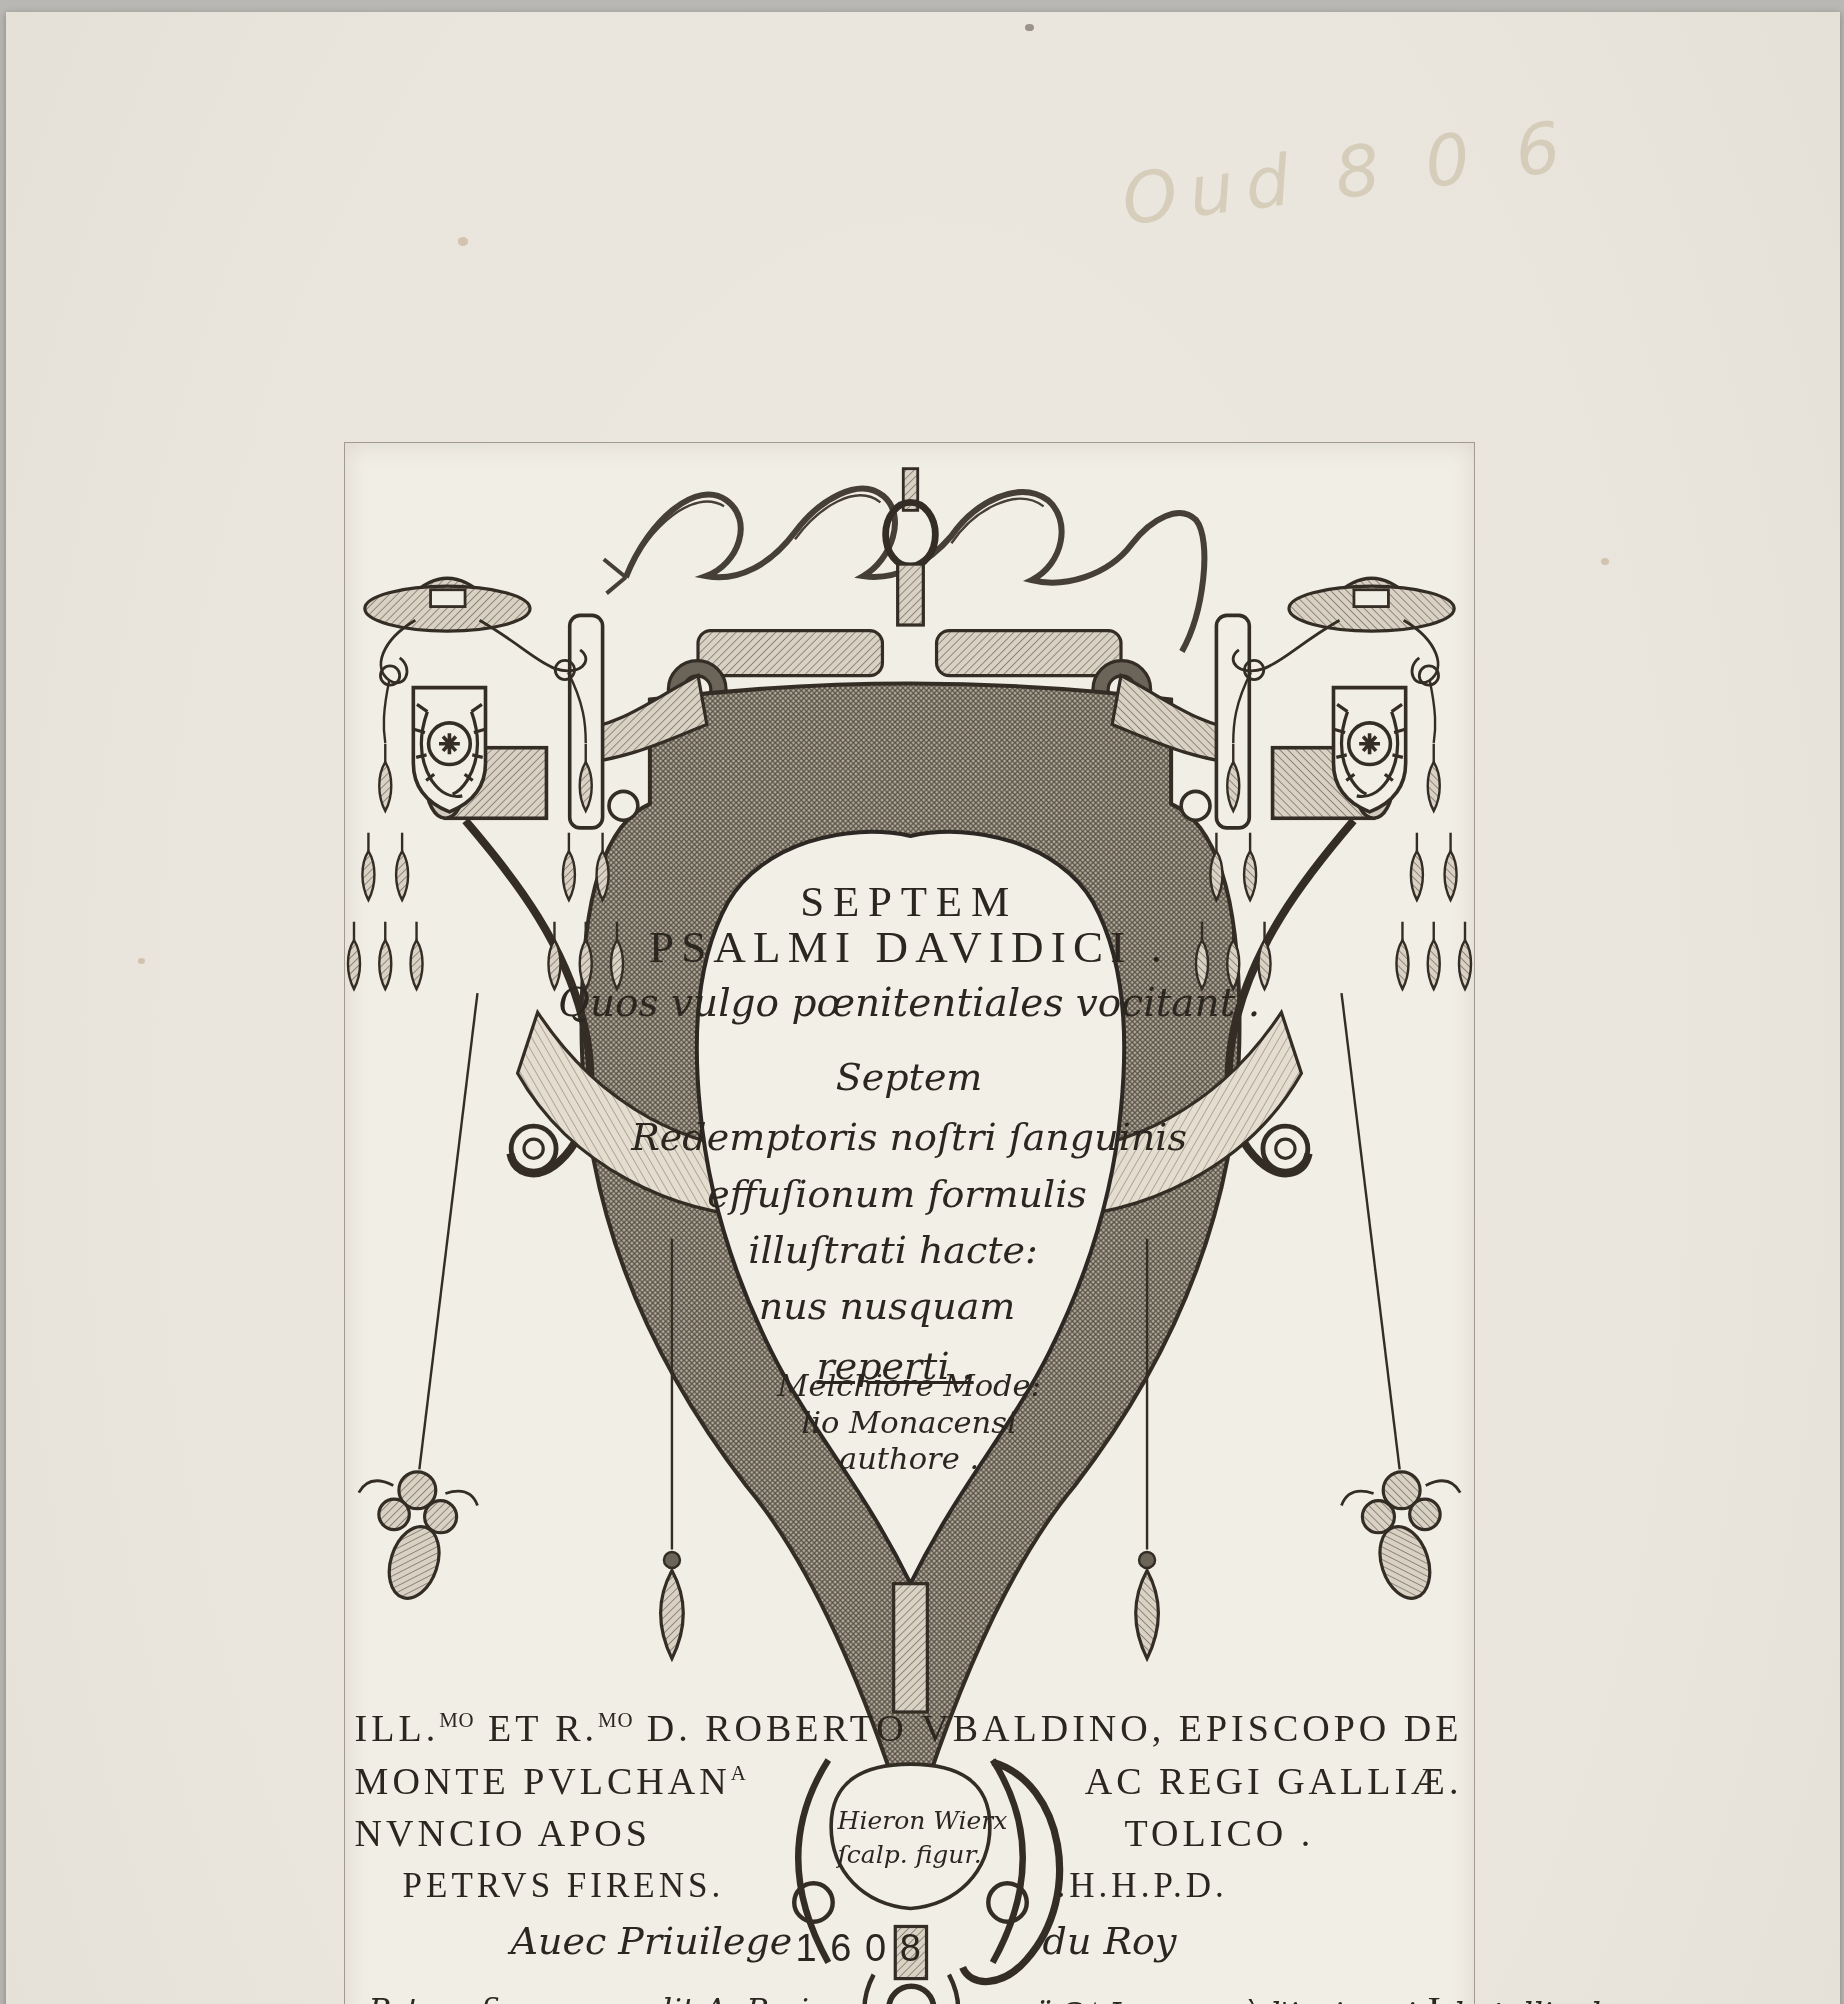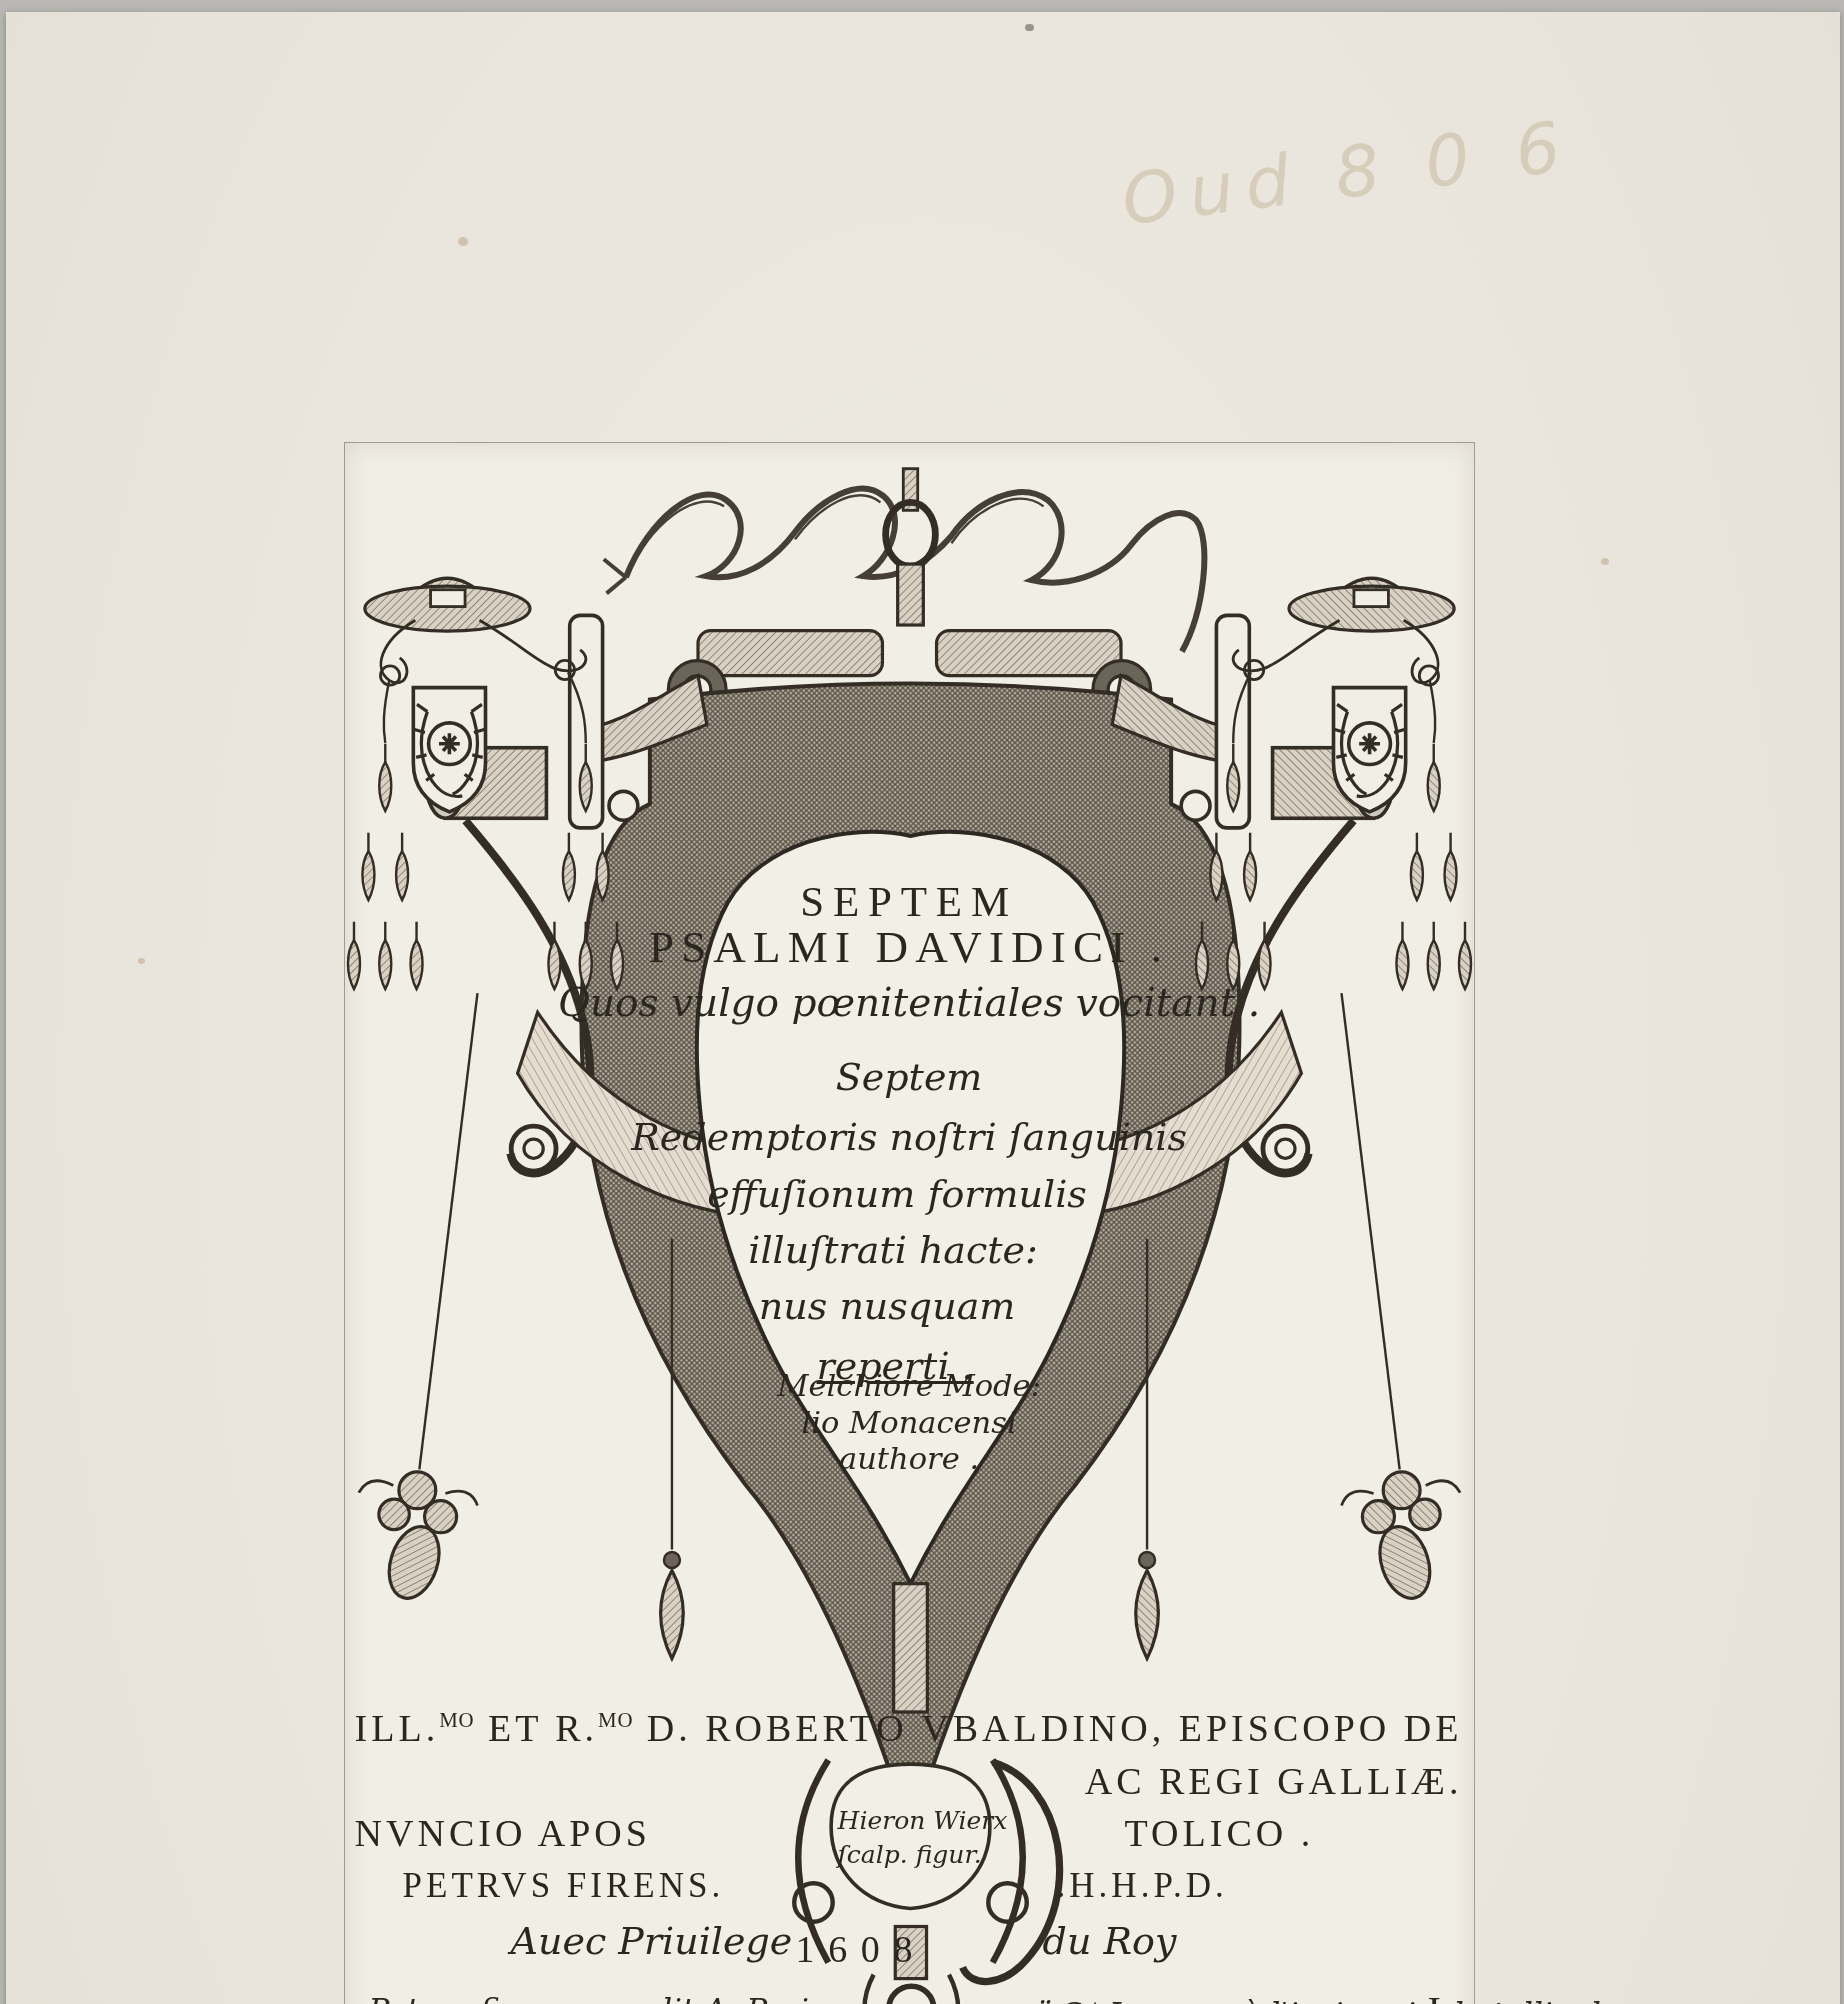--- a/index.html
+++ b/index.html
@@ -25,21 +25,21 @@
   .t1{top:434px;font-size:43px;letter-spacing:8.8px;}
   .t2{top:478px;font-size:45px;letter-spacing:7.2px;}
   .sub{top:537px;font-size:39px;}
   .arg{font-size:38px;}
   .auth{font-size:30.5px;}
   
   .ded{font-size:38px;letter-spacing:4px;}
   .ded4{font-size:35px;letter-spacing:4px;}
   .scr5{font-size:38px;}
   .scr6{font-size:31px;}
-  .yr{font-family:Liberation Serif, serif;font-style:normal;letter-spacing:13.6px;}
+  .yr{font-family:Liberation Sans, sans-serif;font-style:normal;letter-spacing:13.6px;}
   
   .wx{font-size:25px;}
   
   .pencil{position:absolute;font-family:"DejaVu Sans",sans-serif;white-space:nowrap;}
   #pencil-tr{left:1115px;top:120px;font-size:70px;font-style:italic;color:#c6b99f;
              opacity:.55;transform:rotate(-7deg);letter-spacing:12px;}
 </style>
 </head>
 <body>
 
@@ -221,20 +221,23 @@
       <div id="wierx">
           <div class="etch script wx" style="left: 493px; top: 1363px; width: 144px; text-align: center;">Hieron Wierx</div>
           <div class="etch script wx" style="left: 493px; top: 1397px; width: 144px; text-align: center;">ſcalp. figur.</div>
         </div>
 
       <div class="etch ded" style="left:10px;top:1263px;">
         <span>ILL.</span><span class="sup">MO</span><span> ET R.</span><span class="sup">MO</span><span> D. ROBERTO</span>
       </div>
       <div class="etch ded" style="right:11.2px;top:1263px;padding-left:48px;">VBALDINO, EPISCOPO DE</div>
 
+      <div class="etch ded" style="left:10px;top:1316px;">
+        <span>MONTE PVLCHAN</span><span class="sup">A</span>
+      </div>
       <div class="etch ded" style="right:11.2px;top:1316px;">AC REGI GALLIÆ.</div>
 
       <div class="etch ded" style="left:10px;top:1368px;">NVNCIO APOS</div>
       <div class="etch ded" style="left:780px;top:1368px;">TOLICO .</div>
 
       <div class="etch ded4" style="left:58px;top:1423px;">PETRVS FIRENS.</div>
       <div class="etch ded4" style="left:712px;top:1423px;text-align:right;">.H.H.P.D.</div>
 
       <div class="etch script scr5" style="left:166px;top:1476px;">Auec Priuilege</div>
       <div class="etch scr5 yr" style="left:451px;top:1484px;">1608</div>

